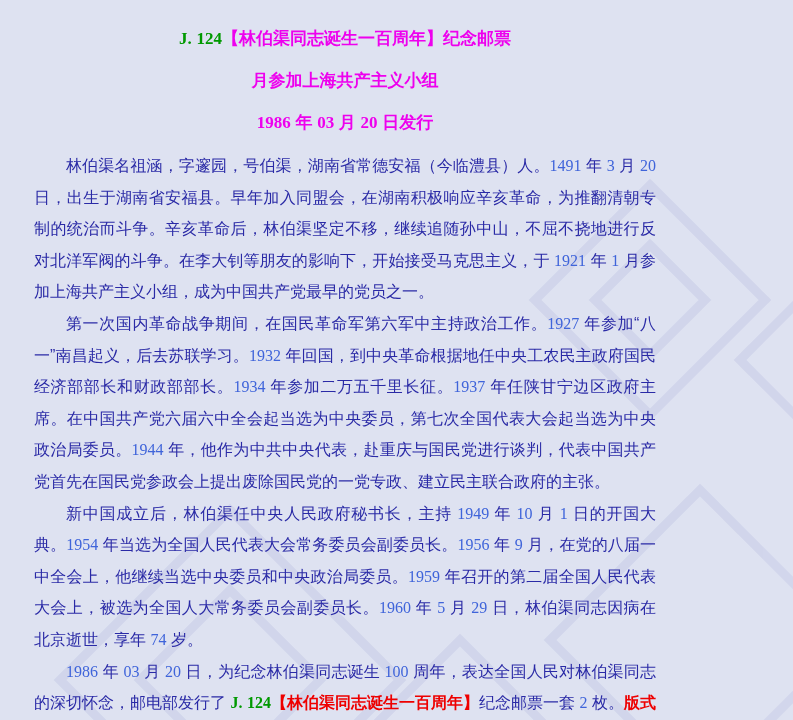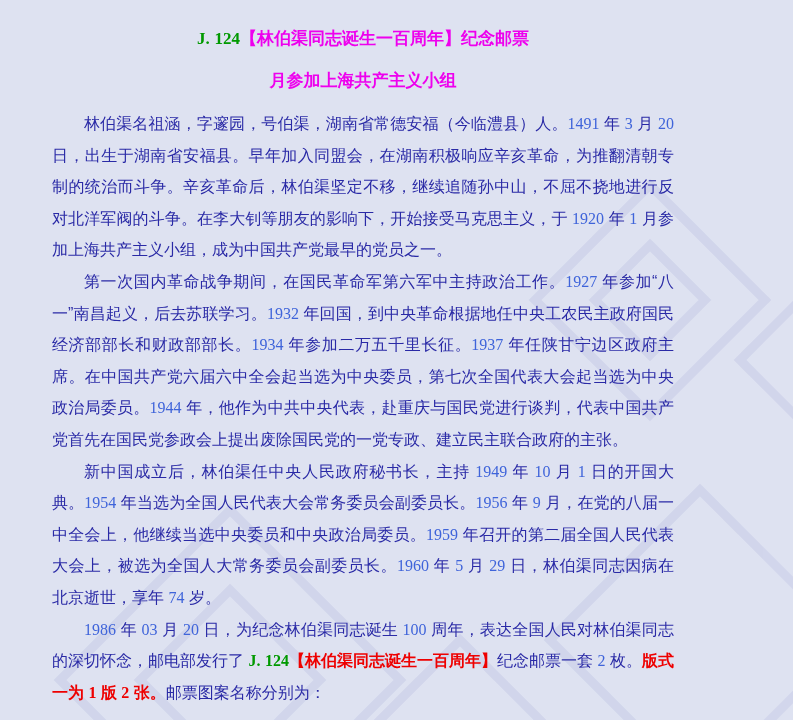--- a/index.html
+++ b/index.html
@@ -10,21 +10,20 @@
     width: 793px;
     height: 720px;
     overflow: hidden;
     background: var(--bg, #dee2f1);
     font-family: "Liberation Sans", sans-serif;
   }
   .page {
     position: relative;
     width: 686px;
     height: 720px;
-    padding-left: 18px;
   }
   .wm-svg {
     position: absolute;
     left: 0; top: 0;
     width: 793px; height: 720px;
     pointer-events: none;
   }
   .wm-svg path {
     fill: none;
     stroke: var(--watermark, #cdd1e9);
@@ -77,23 +76,24 @@
       <path d="M460 640 L540 720 L460 800 L380 720 Z"></path>
       <path d="M840 260 L940 360 L840 460 L740 360 Z"></path>
     </g>
   </svg>
 
   <div class="content">
 
     <div class="header">
       <p><span class="green-seg"><span class="latin">J.</span> <span class="latin">124</span></span><span class="magenta-seg">【林伯渠同志诞生一百周年】纪念邮票</span></p>
       <p>月参加上海共产主义小组</p>
+      <p><span class="latin">1986</span> 年 <span class="latin">03</span> 月 <span class="latin">20</span> 日发行</p>
     </div>
 
     <div class="body-text">
-      <p class="blue-seg">林伯渠名祖涵，字邃园，号伯渠，湖南省常德安福（今临澧县）人。<span class="latin">1491</span> 年 <span class="latin">3</span> 月 <span class="latin">20</span> 日，出生于湖南省安福县。早年加入同盟会，在湖南积极响应辛亥革命，为推翻清朝专制的统治而斗争。辛亥革命后，林伯渠坚定不移，继续追随孙中山，不屈不挠地进行反对北洋军阀的斗争。在李大钊等朋友的影响下，开始接受马克思主义，于 <span class="latin">1920</span> 年 <span class="latin">1</span> 月参加上海共产主义小组，成为中国共产党最早的党员之一。</p>
+      <p class="blue-seg">林伯渠名祖涵，字邃园，号伯渠，湖南省常德安福（今临澧县）人。<span class="latin">1491</span> 年 <span class="latin">3</span> 月 <span class="latin">20</span> 日，出生于湖南省安福县。早年加入同盟会，在湖南积极响应辛亥革命，为推翻清朝专制的统治而斗争。辛亥革命后，林伯渠坚定不移，继续追随孙中山，不屈不挠地进行反对北洋军阀的斗争。在李大钊等朋友的影响下，开始接受马克思主义，于 <span class="latin">1921</span> 年 <span class="latin">1</span> 月参加上海共产主义小组，成为中国共产党最早的党员之一。</p>
       <p class="blue-seg">第一次国内革命战争期间，在国民革命军第六军中主持政治工作。<span class="latin">1927</span> 年参加“八一”南昌起义，后去苏联学习。<span class="latin">1932</span> 年回国，到中央革命根据地任中央工农民主政府国民经济部部长和财政部部长。<span class="latin">1934</span> 年参加二万五千里长征。<span class="latin">1937</span> 年任陕甘宁边区政府主席。在中国共产党六届六中全会起当选为中央委员，第七次全国代表大会起当选为中央政治局委员。<span class="latin">1944</span> 年，他作为中共中央代表，赴重庆与国民党进行谈判，代表中国共产党首先在国民党参政会上提出废除国民党的一党专政、建立民主联合政府的主张。</p>
       <p class="blue-seg">新中国成立后，林伯渠任中央人民政府秘书长，主持 <span class="latin">1949</span> 年 <span class="latin">10</span> 月 <span class="latin">1</span> 日的开国大典。<span class="latin">1954</span> 年当选为全国人民代表大会常务委员会副委员长。<span class="latin">1956</span> 年 <span class="latin">9</span> 月，在党的八届一中全会上，他继续当选中央委员和中央政治局委员。<span class="latin">1959</span> 年召开的第二届全国人民代表大会上，被选为全国人大常务委员会副委员长。<span class="latin">1960</span> 年 <span class="latin">5</span> 月 <span class="latin">29</span> 日，林伯渠同志因病在北京逝世，享年 <span class="latin">74</span> 岁。</p>
       <p><span class="blue-seg"><span class="latin">1986</span> 年 <span class="latin">03</span> 月 <span class="latin">20</span> 日，为纪念林伯渠同志诞生 <span class="latin">100</span> 周年，表达全国人民对林伯渠同志的深切怀念，邮电部发行了 </span><span class="green-seg"><span class="latin">J.</span> <span class="latin">124</span></span><span class="red-seg">【林伯渠同志诞生一百周年】</span><span class="blue-seg">纪念邮票一套 <span class="latin">2</span> 枚。</span><span class="red-seg">版式一为 <span class="latin">1</span> 版 <span class="latin">2</span> 张。</span><span class="blue-seg">邮票图案名称分别为：</span></p>
     </div>
 
   </div>
 </div>
 
 </body></html>

